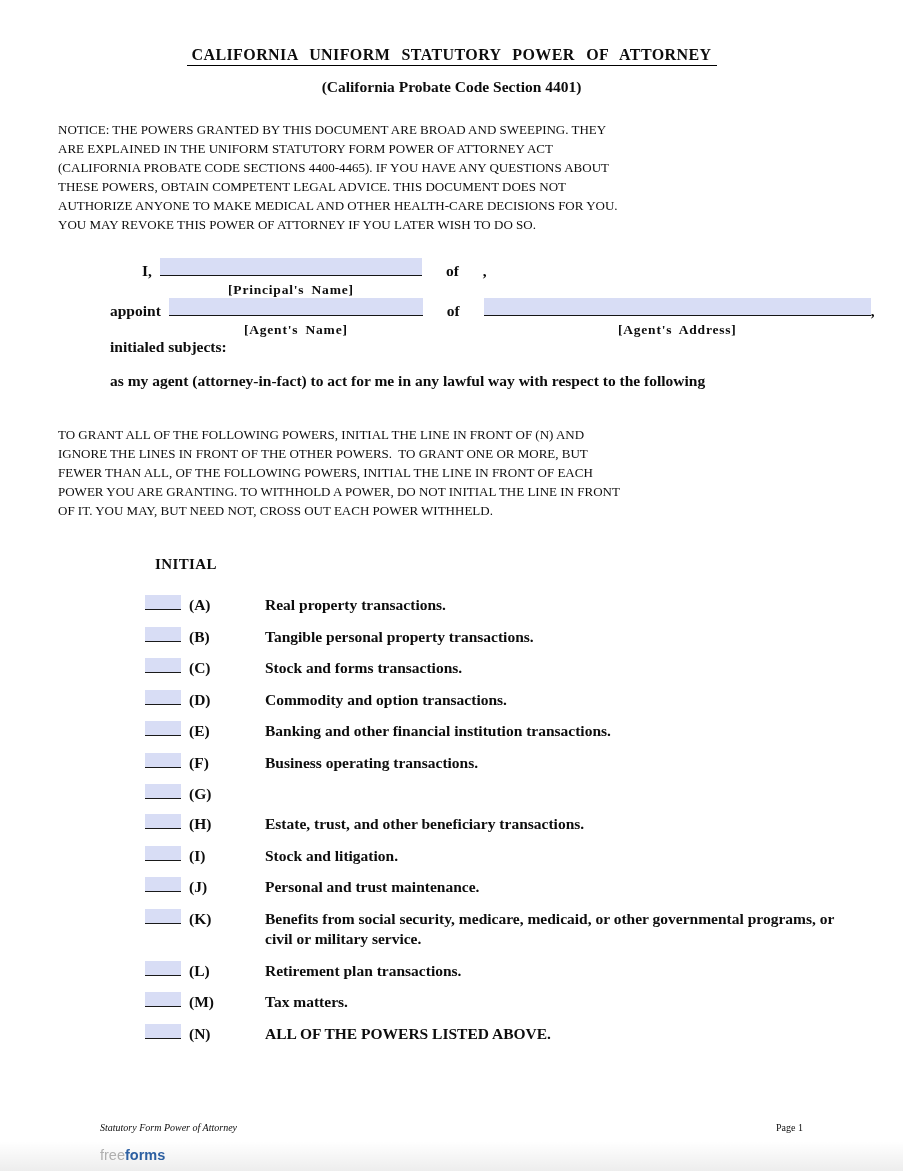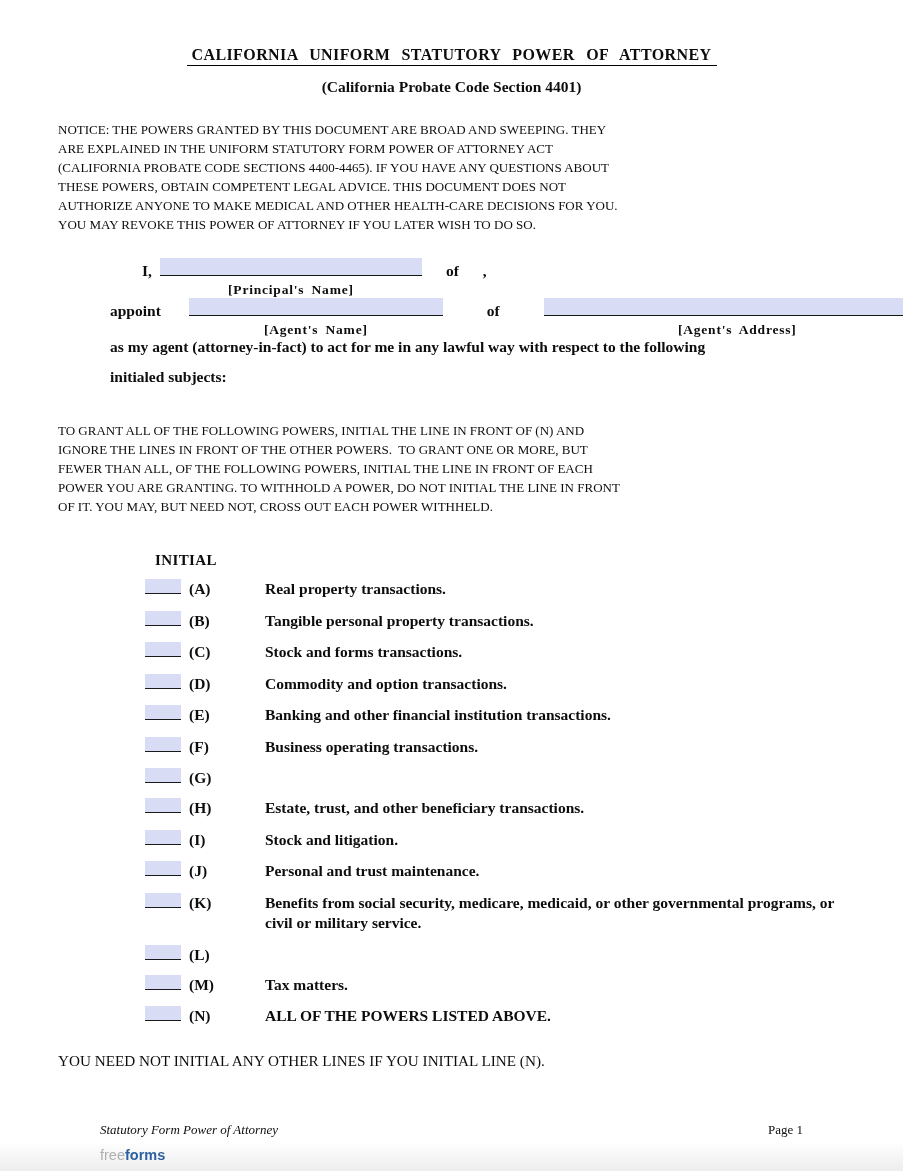--- a/index.html
+++ b/index.html
@@ -56,21 +56,21 @@
 
   
   .decl { margin-top: 24px; font-weight: bold; font-size: 15.5px; }
   .fill-row {
     display: flex;
     align-items: baseline;
     margin-bottom: 20px;
     height: 20px;
   }
   .fill-row.row-1 { margin-left: 84px; }
-  .fill-row.row-2 { margin-left: 52px; margin-top: 18px; gap: 20px; }
+  .fill-row.row-2 { margin-left: 52px; margin-top: 18px; }
   .lead { margin-right: 8px; }
   .of-word { margin: 0 24px; }
   .field-wrap { position: relative; display: inline-block; }
   .field {
     display: inline-block;
     height: 18px;
     background: var(--field-bg, #d8ddf5);
     border-bottom: 1.5px solid #151515;
     vertical-align: baseline;
   }
@@ -93,21 +93,21 @@
   .stmt-1 { margin-top: 16px; }
   .stmt-2 { margin-top: 12px; }
 
   
   .initial-section { margin-top: 36px; margin-left: 87px; }
   .initial-header {
     font-weight: bold;
     font-size: 15px;
     letter-spacing: 0.4px;
     margin-left: 10px;
-    margin-bottom: 10px;
+    margin-bottom: 22px;
   }
   .power-row {
     display: flex;
     align-items: baseline;
     margin-bottom: 11px;
   }
   .initial-blank {
     display: inline-block;
     width: 36px;
     height: 15px;
@@ -133,21 +133,21 @@
 
   
   .footer {
     position: absolute;
     left: 100px;
     right: 100px;
     top: 1122px;
     display: flex;
     justify-content: space-between;
     align-items: baseline;
-    font-size: 13px;
+    font-size: 10px;
   }
   .footer-doc-name { font-style: italic; }
   .footer-page { font-style: normal; }
   .brand {
     position: absolute;
     left: 100px;
     top: 1147px;
     font-family: "Liberation Sans", "DejaVu Sans", sans-serif;
     font-size: 14.5px;
   }
@@ -190,22 +190,22 @@
         <span class="field-label">[Agent's Name]</span>
       </span>
       <span class="of-word">of</span>
       <span class="field-wrap">
         <span class="field addr"></span>
         <span class="field-label">[Agent's Address]</span>
       </span>
       <span>,</span>
     </div>
 
+    <div class="stmt stmt-2">initialed subjects:</div>
     <div class="stmt stmt-1">as my agent (attorney-in-fact) to act for me in any lawful way with respect to the following</div>
-    <div class="stmt stmt-2">initialed subjects:</div>
   </div>
 
   <p class="para instructions">TO GRANT ALL OF THE FOLLOWING POWERS, INITIAL THE LINE IN FRONT OF (N) AND
 IGNORE THE LINES IN FRONT OF THE OTHER POWERS.  TO GRANT ONE OR MORE, BUT
 FEWER THAN ALL, OF THE FOLLOWING POWERS, INITIAL THE LINE IN FRONT OF EACH
 POWER YOU ARE GRANTING. TO WITHHOLD A POWER, DO NOT INITIAL THE LINE IN FRONT
 OF IT. YOU MAY, BUT NEED NOT, CROSS OUT EACH POWER WITHHELD.</p>
 
   <div class="initial-section">
     <div class="initial-header">INITIAL</div>
@@ -260,34 +260,34 @@
       <span class="power-text">Personal and trust maintenance.</span>
     </div>
     <div class="power-row">
       <span class="initial-blank"></span>
       <span class="power-key">(K)</span>
       <span class="power-text">Benefits from social security, medicare, medicaid, or other governmental programs, or civil or military service.</span>
     </div>
     <div class="power-row">
       <span class="initial-blank"></span>
       <span class="power-key">(L)</span>
+      <span class="power-text">Retirement plan transactions.</span>
     </div>
     <div class="power-row">
       <span class="initial-blank"></span>
       <span class="power-key">(M)</span>
       <span class="power-text">Tax matters.</span>
     </div>
     <div class="power-row">
       <span class="initial-blank"></span>
       <span class="power-key">(N)</span>
       <span class="power-text">ALL OF THE POWERS LISTED ABOVE.</span>
     </div>
   </div>
 
-  <p class="note-line">YOU NEED NOT INITIAL ANY OTHER LINES IF YOU INITIAL LINE (N).</p>
 
   <div class="footer">
     <span class="footer-doc-name">Statutory Form Power of Attorney</span>
     <span class="footer-page">Page 1</span>
   </div>
 
   <div class="brand">
     <span class="brand-free">free</span><span class="brand-forms">forms</span>
   </div>
 

